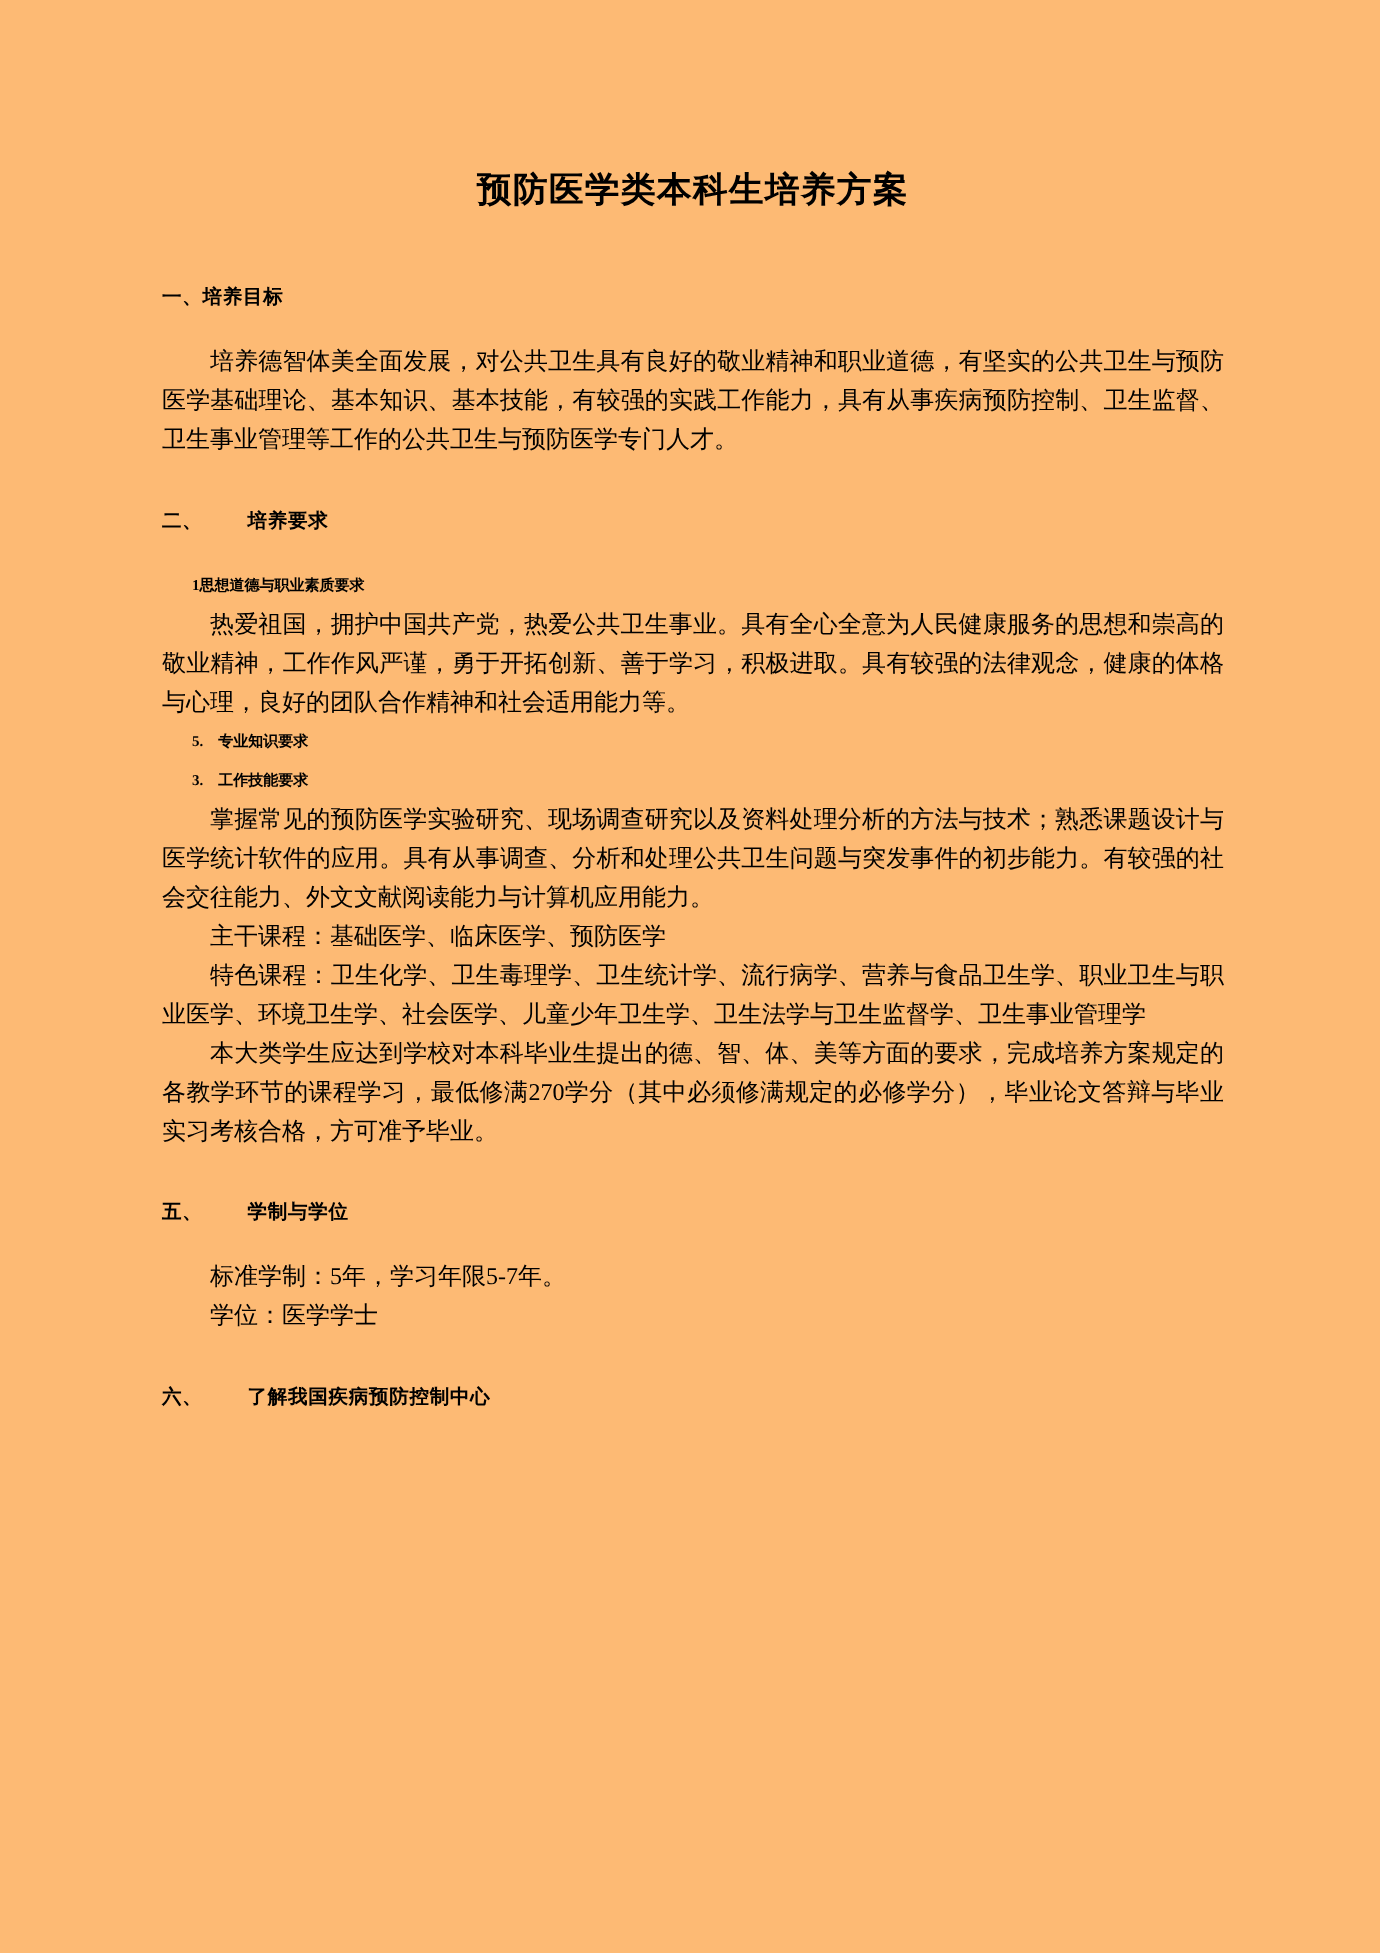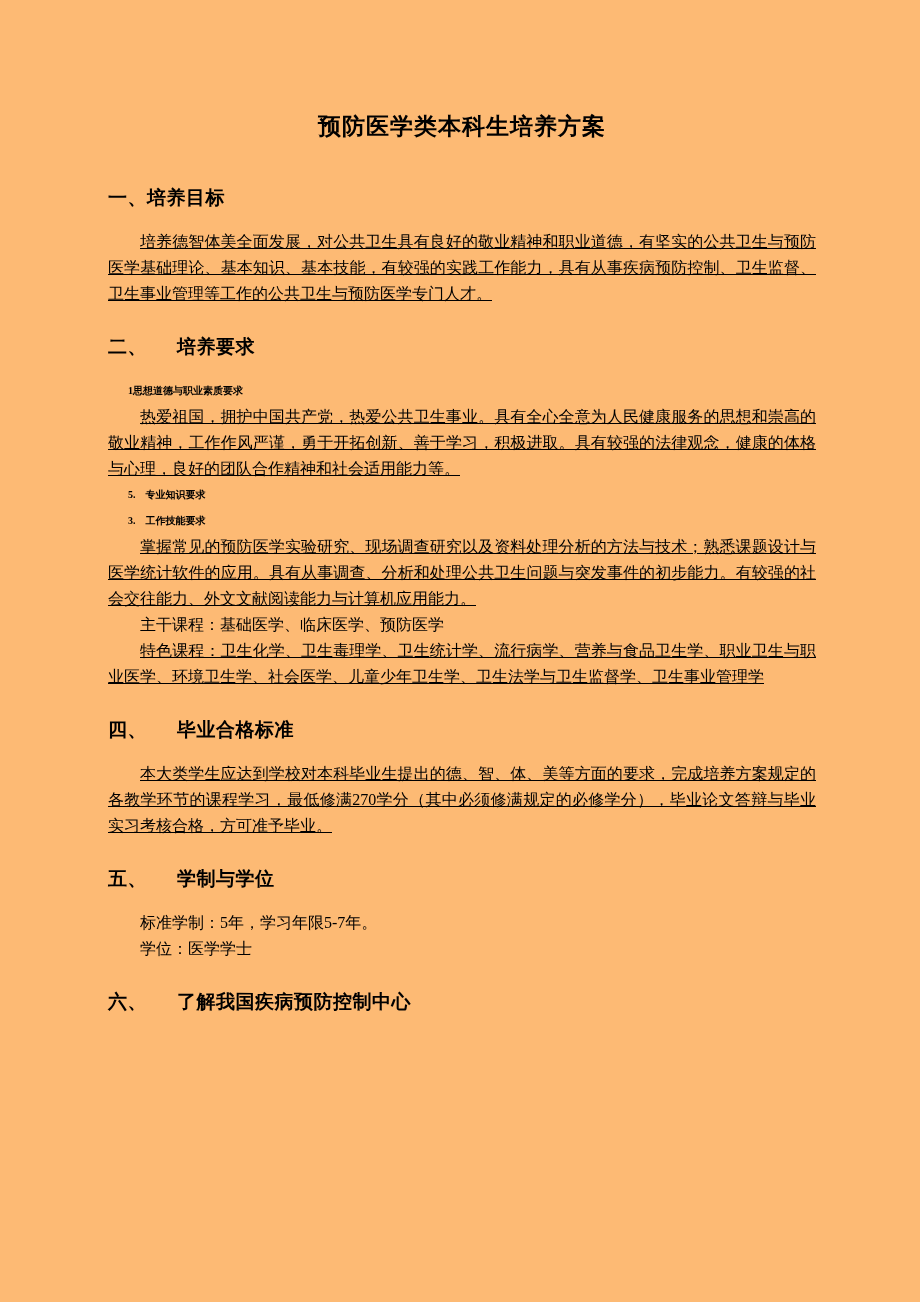--- a/index.html
+++ b/index.html
@@ -26,33 +26,32 @@
     font-weight: bold;
     font-size: 23px;
     line-height: 32px;
     text-align: center;
     margin: 0 0 42px 0;
     letter-spacing: 1px;
   }
   h2.sec {
     font-family: "Liberation Sans", sans-serif;
     font-weight: bold;
-    font-size: 19px;
+    font-size: 13px;
     line-height: 27px;
     margin: 26px 0 18px 0;
     letter-spacing: 0.5px;
   }
   h2.sec.first { margin-top: 0; }
   h2.sec .num { display: inline-block; }
   h2.sec .num.gap { margin-right: 30px; }
   p.body {
     margin: 0;
     text-indent: 2em;
     text-align: justify;
-    text-decoration: underline;
   }
   p.line {
     margin: 0;
     text-indent: 2em;
   }
   p.sub-heading {
     margin: 0;
     text-indent: 2em;
     font-weight: bold;
     font-size: 10px;
@@ -76,23 +75,20 @@
   </h2>
   <p class="sub-heading">1思想道德与职业素质要求</p>
   <p class="body">热爱祖国，拥护中国共产党，热爱公共卫生事业。具有全心全意为人民健康服务的思想和崇高的敬业精神，工作作风严谨，勇于开拓创新、善于学习，积极进取。具有较强的法律观念，健康的体格与心理，良好的团队合作精神和社会适用能力等。</p>
   <p class="sub-heading">5.　专业知识要求</p>
   <p class="sub-heading">3.　工作技能要求</p>
   <p class="body">掌握常见的预防医学实验研究、现场调查研究以及资料处理分析的方法与技术；熟悉课题设计与医学统计软件的应用。具有从事调查、分析和处理公共卫生问题与突发事件的初步能力。有较强的社会交往能力、外文文献阅读能力与计算机应用能力。</p>
 
   <p class="line">主干课程：基础医学、临床医学、预防医学</p>
   <p class="body">特色课程：卫生化学、卫生毒理学、卫生统计学、流行病学、营养与食品卫生学、职业卫生与职业医学、环境卫生学、社会医学、儿童少年卫生学、卫生法学与卫生监督学、卫生事业管理学</p>
 
-  <h2 class="sec">
-    <span class="num gap">四、</span><span>毕业合格标准</span>
-  </h2>
   <p class="body">本大类学生应达到学校对本科毕业生提出的德、智、体、美等方面的要求，完成培养方案规定的各教学环节的课程学习，最低修满270学分（其中必须修满规定的必修学分），毕业论文答辩与毕业实习考核合格，方可准予毕业。</p>
 
   <h2 class="sec">
     <span class="num gap">五、</span><span>学制与学位</span>
   </h2>
   <p class="line">标准学制：5年，学习年限5-7年。</p>
   <p class="line">学位：医学学士</p>
 
   <h2 class="sec">
     <span class="num gap">六、</span><span>了解我国疾病预防控制中心</span>

